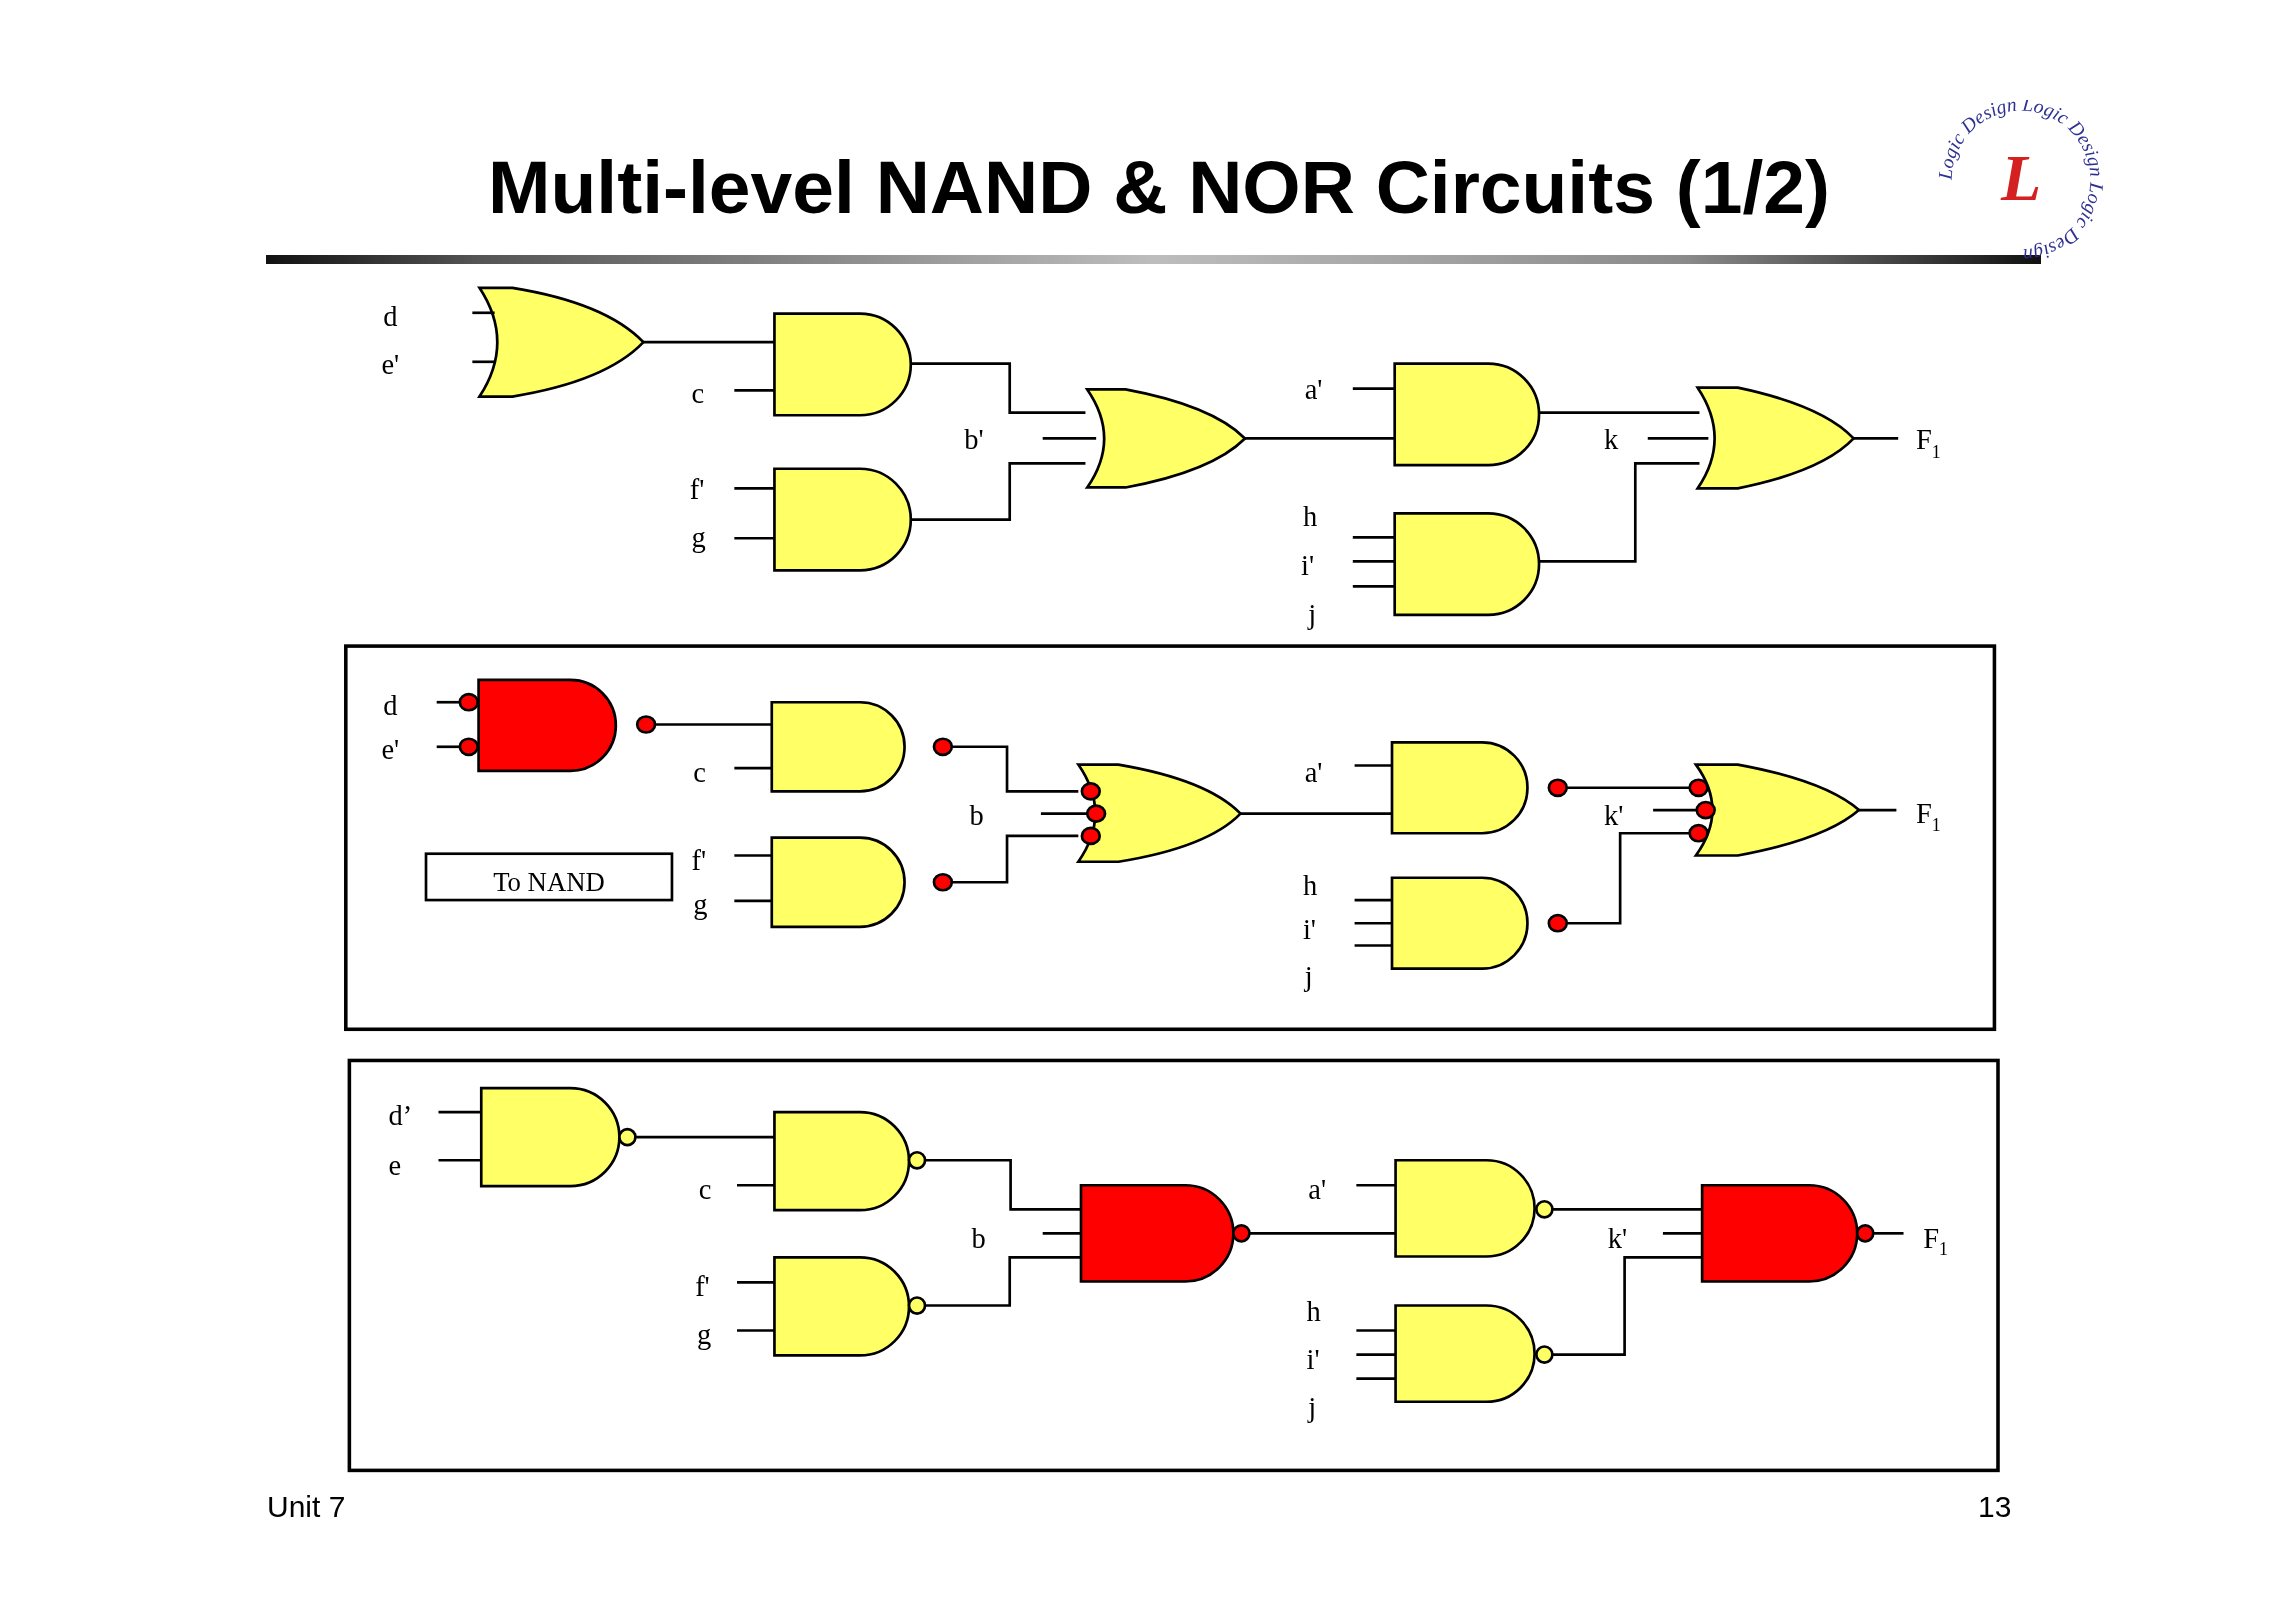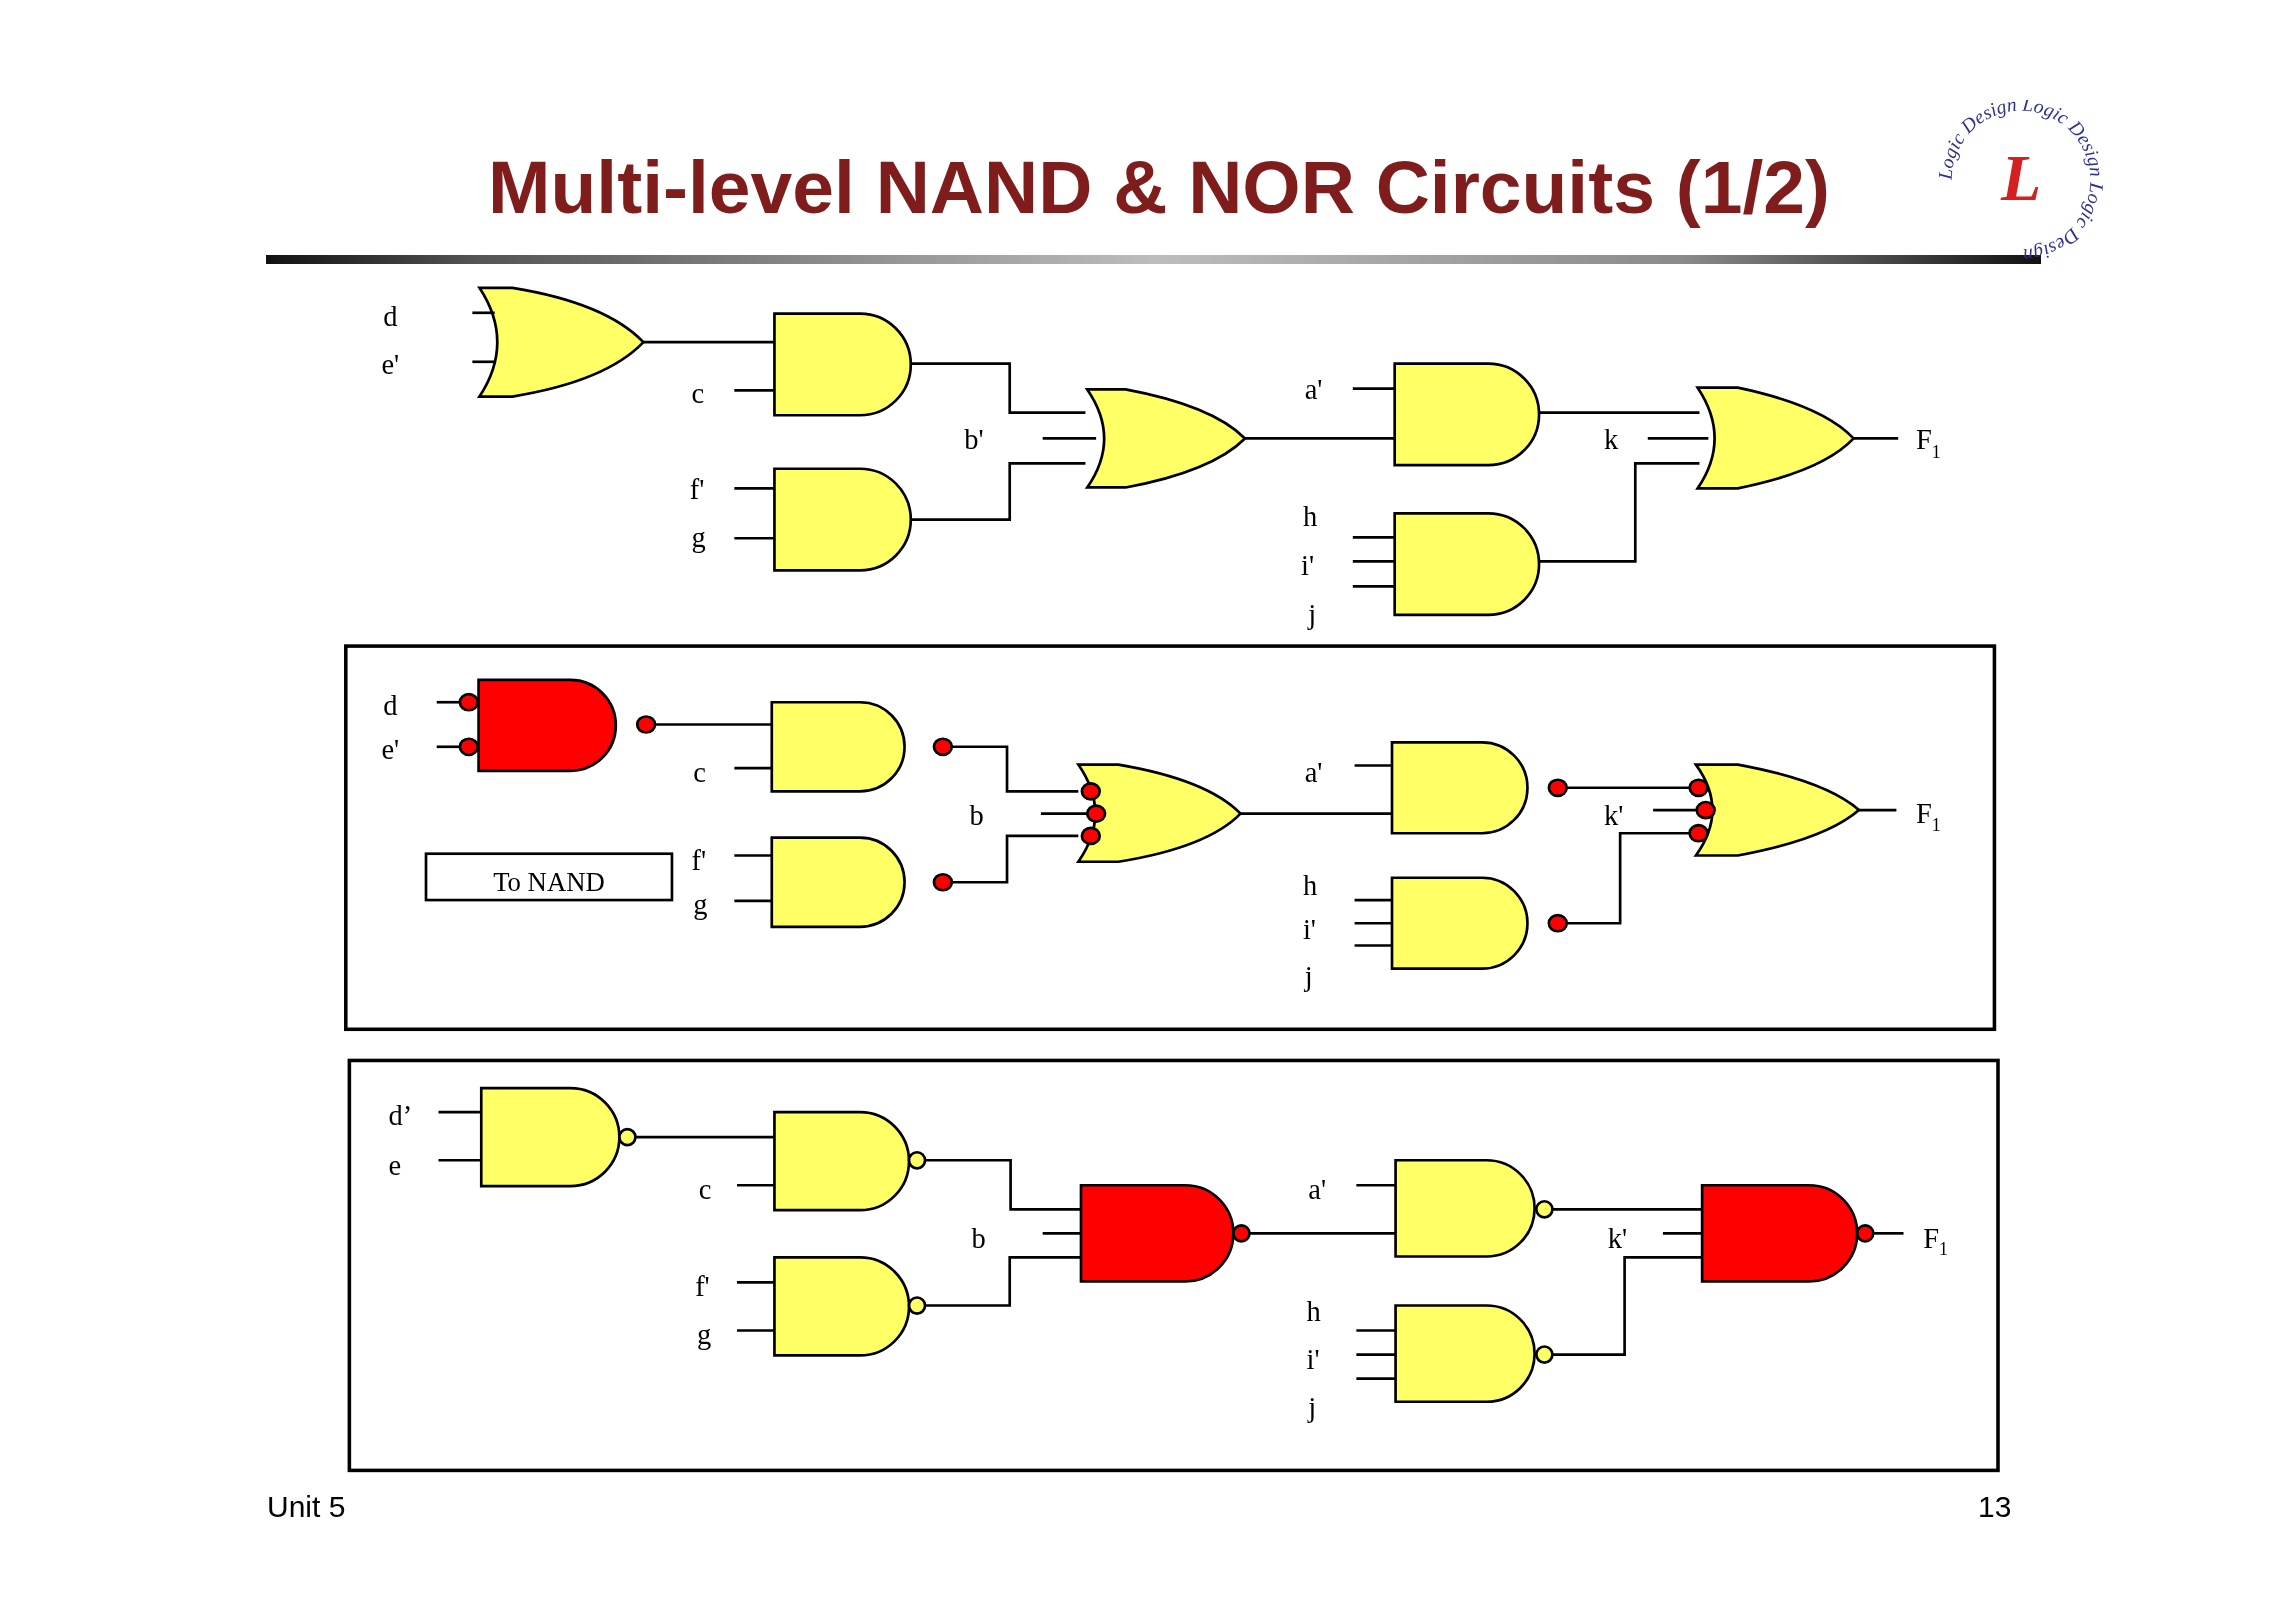--- a/index.html
+++ b/index.html
@@ -1,20 +1,20 @@
 <!DOCTYPE html>
 <html style="font-size:14.3px"><head>
 <meta charset="utf-8">
 <style>
   html, body { margin: 0; padding: 0; background: #ffffff; }
   body { width: 2293px; height: 1621px; position: relative; overflow: hidden; }
   .title {
     position: absolute; left: 446px; top: 150px; width: 1426px; text-align: center;
     font-family: "Liberation Sans", sans-serif; font-weight: bold; font-size: 75px;
-    color: #7f1d1d; letter-spacing: 0px; line-height: 1;
+    color: #000000; letter-spacing: 0px; line-height: 1;
   }
   .rule {
     position: absolute; left: 266px; top: 255px; width: 1775px; height: 9px;
     background: linear-gradient(to right, #111 0%, #555 12%, #bdbdbd 50%, #8a8a8a 80%, #111 100%);
   }
   .logo { position: absolute; left: 1932px; top: 100px; width: 178px; height: 160px; }
   .footer {
     position: absolute; top: 1490px; font-family: "Liberation Sans", sans-serif;
     font-size: 30px; color: #000;
   }
@@ -209,15 +209,15 @@
     <text class="lbl" x="782" y="1508">g</text>
     <text class="lbl" x="1468" y="1346">a'</text>
     <text class="lbl" x="1804" y="1400">k'</text>
     <text class="lbl" x="1466" y="1482">h</text>
     <text class="lbl" x="1466" y="1536">i'</text>
     <text class="lbl" x="1468" y="1590">j</text>
     <text class="lbl" x="2158" y="1400"><tspan>F</tspan><tspan font-size="20" dy="8">1</tspan></text>
   </g>
 </svg>
 
-<div class="footer left">Unit 5</div>
+<div class="footer left">Unit 7</div>
 <div class="footer right">13</div>
 
 
 </body></html>

